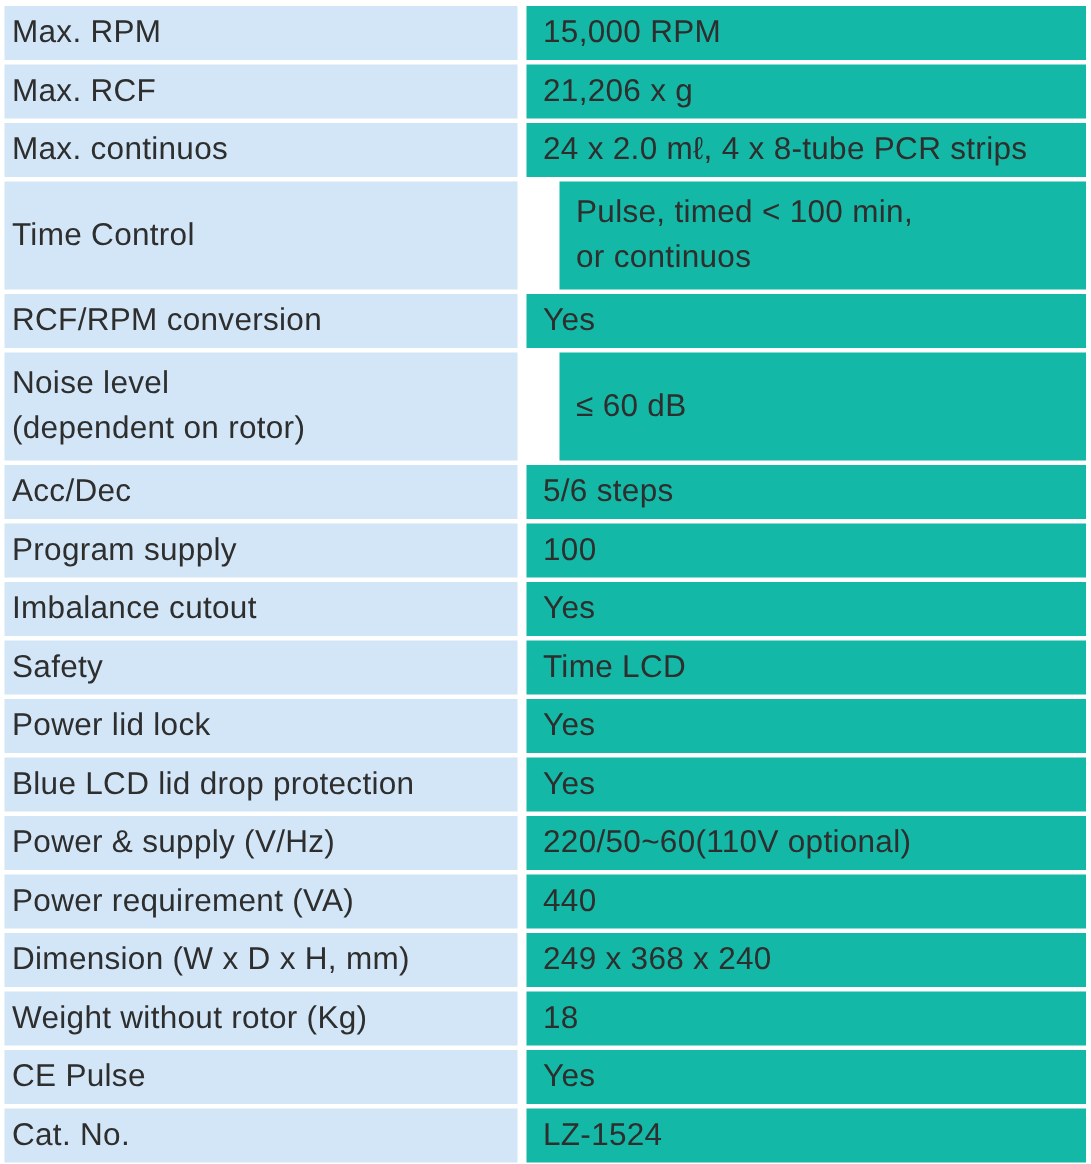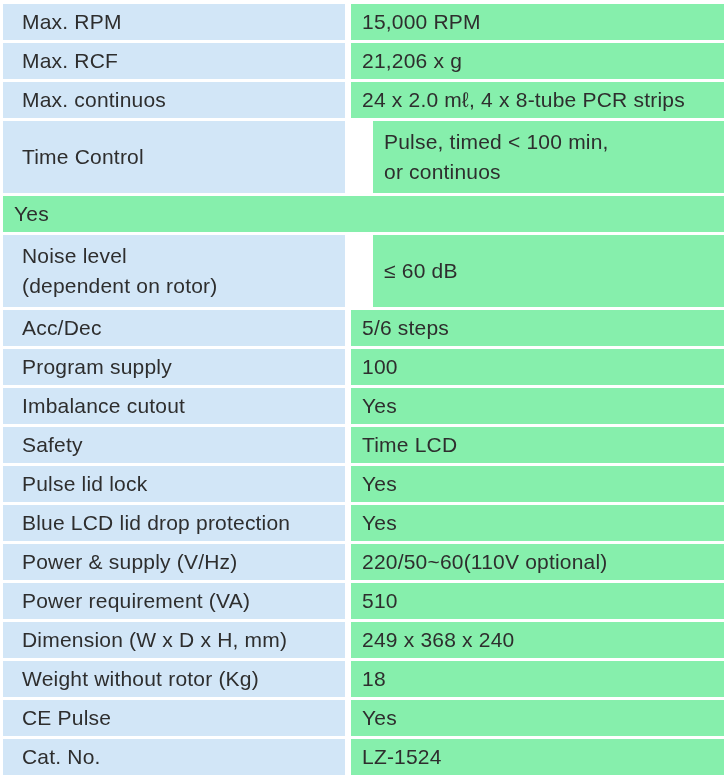--- a/index.html
+++ b/index.html
@@ -34,25 +34,25 @@
     font-size: 21px;
     letter-spacing: 0.2px;
     line-height: 30px;
     white-space: nowrap;
     overflow: hidden;
   }
   .cell.label {
     width: 342px;
     flex: 0 0 342px;
     background: #d2e6f7;
-    padding-left: 19px;
+    padding-left: 5px;
   }
   .cell.value {
     flex: 1 1 auto;
-    background: #86efac;
+    background: #14b8a6;
     padding-left: 11px;
   }
   .row-single { height: 36px; }
   .row-double { height: 72px; gap: 28px; }
 </style>
 </head>
 <body>
 
 <div class="spec-table">
     <div class="spec-row row-single">
@@ -82,20 +82,23 @@
     <div class="spec-row row-double">
       <div class="cell label">
         <div>Time Control</div>
       </div>
       <div class="cell value">
         <div>Pulse, timed &lt; 100 min,</div>
         <div>or continuos</div>
       </div>
     </div>
     <div class="spec-row row-single">
+      <div class="cell label">
+        <div>RCF/RPM conversion</div>
+      </div>
       <div class="cell value">
         <div>Yes</div>
       </div>
     </div>
     <div class="spec-row row-double">
       <div class="cell label">
         <div>Noise level</div>
         <div>(dependent on rotor)</div>
       </div>
       <div class="cell value">
@@ -129,21 +132,21 @@
     <div class="spec-row row-single">
       <div class="cell label">
         <div>Safety</div>
       </div>
       <div class="cell value">
         <div>Time LCD</div>
       </div>
     </div>
     <div class="spec-row row-single">
       <div class="cell label">
-        <div>Pulse lid lock</div>
+        <div>Power lid lock</div>
       </div>
       <div class="cell value">
         <div>Yes</div>
       </div>
     </div>
     <div class="spec-row row-single">
       <div class="cell label">
         <div>Blue LCD lid drop protection</div>
       </div>
       <div class="cell value">
@@ -156,21 +159,21 @@
       </div>
       <div class="cell value">
         <div>220/50~60(110V optional)</div>
       </div>
     </div>
     <div class="spec-row row-single">
       <div class="cell label">
         <div>Power requirement (VA)</div>
       </div>
       <div class="cell value">
-        <div>510</div>
+        <div>440</div>
       </div>
     </div>
     <div class="spec-row row-single">
       <div class="cell label">
         <div>Dimension (W x D x H, mm)</div>
       </div>
       <div class="cell value">
         <div>249 x 368 x 240</div>
       </div>
     </div>

